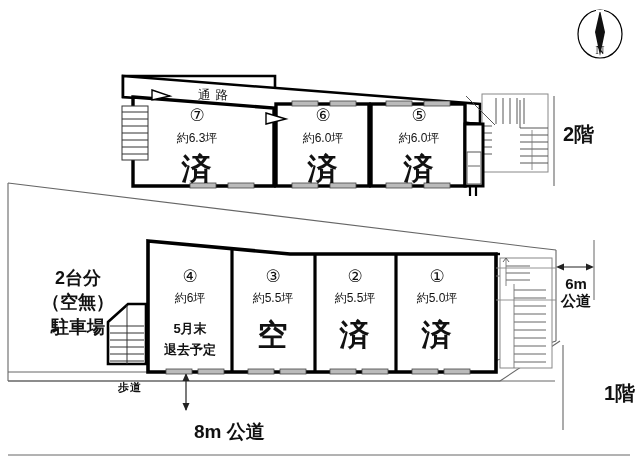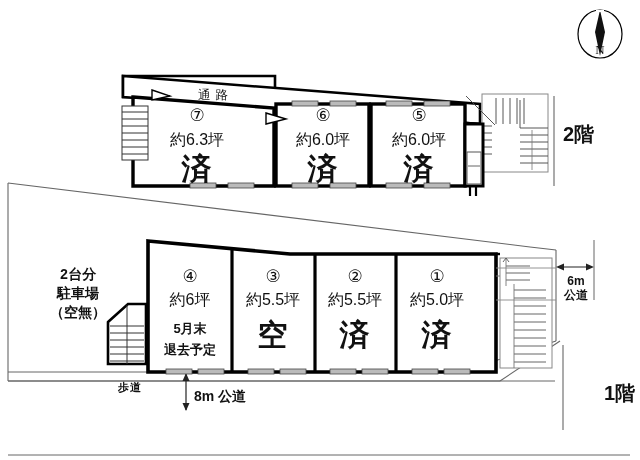--- a/index.html
+++ b/index.html
@@ -30,57 +30,57 @@
     white-space: nowrap;
     line-height: 1;
     font-family: "Liberation Sans", "DejaVu Sans", sans-serif;
   }
   .unit-num {
     font-size: 17px;
     letter-spacing: 0;
     text-align: center;
   }
   .unit-area {
-    font-size: 16px;
+    font-size: 12px;
     text-align: center;
     font-weight: 500;
   }
   .unit-status {
     font-size: 30px;
     font-weight: 700;
     text-align: center;
     letter-spacing: 1px;
   }
   .unit-note {
     font-size: 13px;
     font-weight: 700;
     text-align: center;
   }
   .passage-lbl {
     font-size: 12.5px;
     letter-spacing: 5px;
     font-weight: 400;
   }
   .park-lbl {
-    font-size: 14px;
+    font-size: 18px;
     text-align: center;
     line-height: 1.35;
     font-weight: 600;
-    font-family: Liberation Mono, monospace;
   }
   .floor-lbl {
     font-size: 20px;
     font-weight: 600;
   }
   .road-lbl {
-    font-size: 14px;
-    font-weight: 600;
+    font-size: 19px;
+    font-weight: 600;
+    margin-top: 33px;
   }
   .road-lbl-sm {
-    font-size: 12px;
+    font-size: 15px;
     font-weight: 600;
     line-height: 1.15;
     text-align: center;
   }
   .walk-lbl {
     font-size: 11px;
     font-weight: 600;
     letter-spacing: 1px;
     margin-top: 6px;
   }
@@ -305,22 +305,22 @@
   <div class="lbl unit-num centered" style="left:323px; top:107px;">⑥</div>
   <div class="lbl unit-area centered" style="left:323px; top:132px;">約6.0坪</div>
   <div class="lbl unit-status centered" style="left:323px; top:154px;">済</div>
 
   <div class="lbl unit-num centered" style="left:419px; top:107px;">⑤</div>
   <div class="lbl unit-area centered" style="left:419px; top:132px;">約6.0坪</div>
   <div class="lbl unit-status centered" style="left:419px; top:154px;">済</div>
 
   <div class="lbl park-lbl" style="left:78px; top:266px; transform:translateX(-50%);">
     <div>2台分</div>
+    <div>（空無）</div>
     <div>駐車場</div>
-    <div>（空無）</div>
   </div>
 
   <div class="lbl unit-num centered" style="left:190px; top:268px;">④</div>
   <div class="lbl unit-area centered" style="left:190px; top:292px;">約6坪</div>
   <div class="lbl unit-note centered" style="left:190px; top:322px;">5月末</div>
   <div class="lbl unit-note centered" style="left:190px; top:343px;">退去予定</div>
 
   <div class="lbl unit-num centered" style="left:273px; top:268px;">③</div>
   <div class="lbl unit-area centered" style="left:273px; top:292px;">約5.5坪</div>
   <div class="lbl unit-status centered" style="left:273px; top:320px;">空</div>

